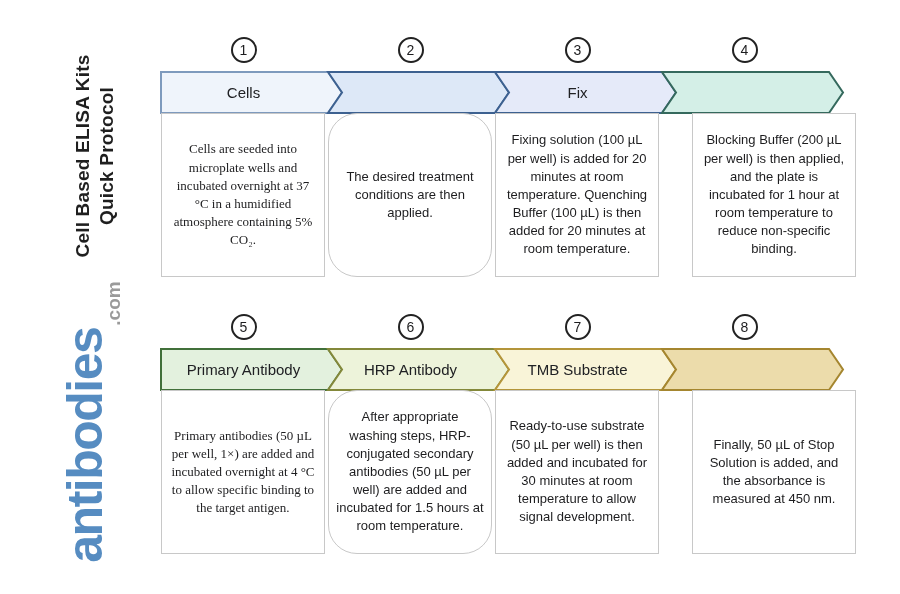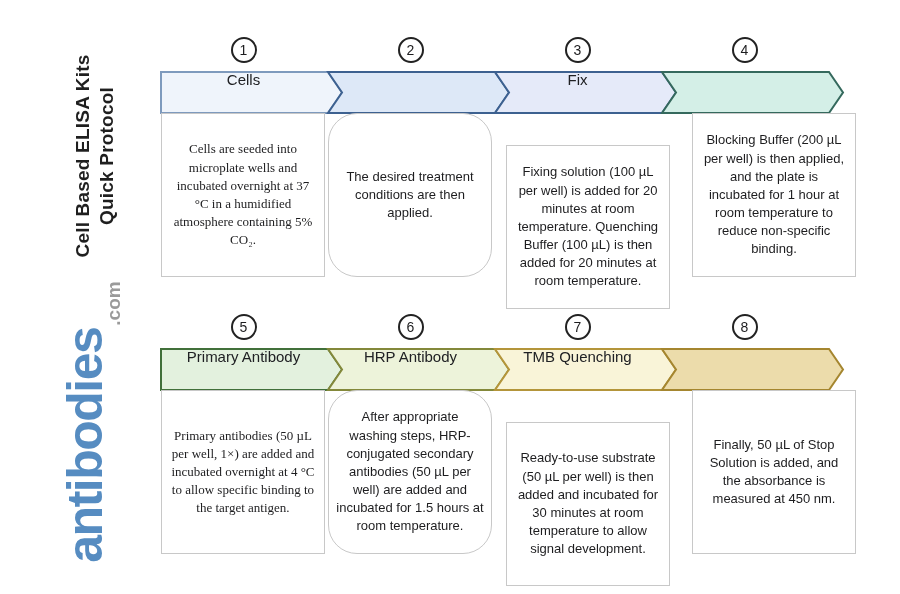--- a/index.html
+++ b/index.html
@@ -21,30 +21,30 @@
   #row1{top:37px;} #row2{top:314px;}
 
   .cpos{position:absolute;top:0;width:167px;height:26px;display:flex;justify-content:center;}
   .circle{width:26px;height:26px;box-sizing:border-box;border:2px solid #222;border-radius:50%;
           background:#fff;display:flex;align-items:center;justify-content:center;
           font-size:14px;color:#1d1d1f;}
 
   .arrows{position:absolute;top:34px;left:0;}
   .arrows polygon{stroke-width:2;stroke-linejoin:miter;}
 
-  .albl{position:absolute;top:34px;width:167px;height:43px;display:flex;
+  .albl{position:absolute;top:34px;width:167px;height:43px;display:flex;align-items:center;
         justify-content:center;font-size:15px;color:#202124;}
 
   .box{position:absolute;top:76px;width:164px;height:164px;box-sizing:border-box;
        background:#fff;border:1px solid #c8c8c8;display:flex;align-items:center;
        justify-content:center;padding:8px 7px;}
   .box p{margin:0;font-size:13px;line-height:1.4;text-align:center;color:#1d1d1f;}
 
   .x0{left:0;} .x1{left:167px;} .x2{left:334px;} .x3{left:501px;}
-  .b0{left:1px;font-family:Liberation Serif, serif;} .b1{left:168px;border-radius:29px;} .b2{left:346px;margin-top:32px;} .b3{left:502px;margin-left:30px;}
+  .b0{left:1px;font-family:Liberation Serif, serif;} .b1{left:168px;border-radius:29px;} .b2{left:335px;} .b3{left:502px;margin-left:30px;}
 </style>
 </head>
 <body>
 
 <div class="canvas">
 
   <div class="brand-title" style="color: rgb(31, 31, 31);">
     <div>Cell Based ELISA Kits</div>
     <div>Quick Protocol</div>
   </div>
@@ -119,21 +119,21 @@
         <polygon points="502,1 669,1 683,21.5 669,42 502,42 516,21.5" fill="#ecdcab" stroke="#a5862f"></polygon>
       </svg>
 
       <div class="albl x0">
           <span>Primary Antibody</span>
         </div>
       <div class="albl x1">
           <span>HRP Antibody</span>
         </div>
       <div class="albl x2">
-          <span>TMB Quenching</span>
+          <span>TMB Substrate</span>
         </div>
 
       <div class="box b0">
           <p>Primary antibodies (50 µL per well, 1×) are added and incubated overnight at 4 °C to allow specific binding to the target antigen.</p>
         </div>
       <div class="box b1">
           <p>After appropriate washing steps, HRP-conjugated secondary antibodies (50 µL per well) are added and incubated for 1.5 hours at room temperature.</p>
         </div>
       <div class="box b2">
           <p>Ready-to-use substrate (50 µL per well) is then added and incubated for 30 minutes at room temperature to allow signal development.</p>

